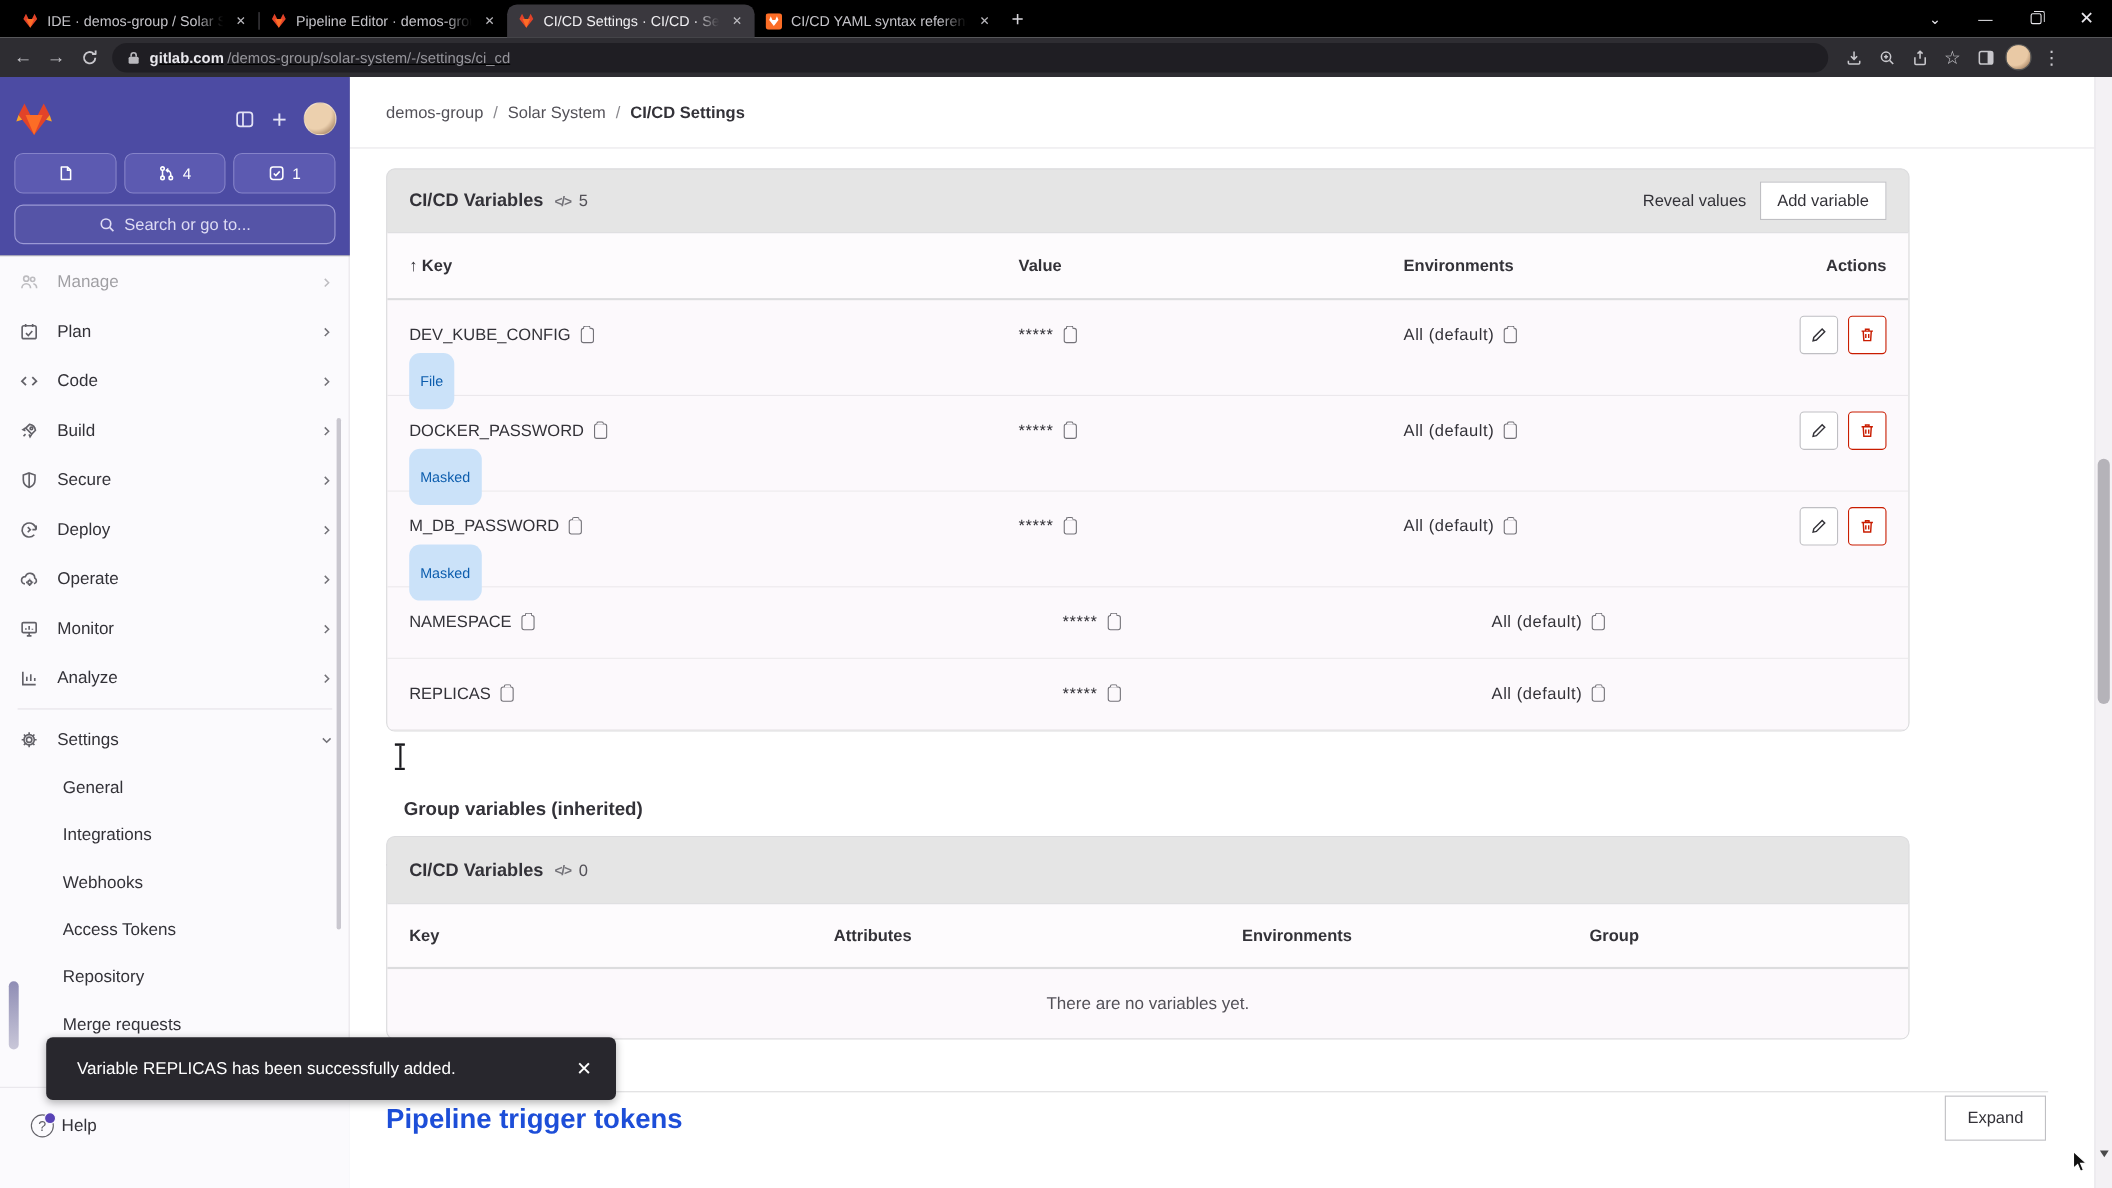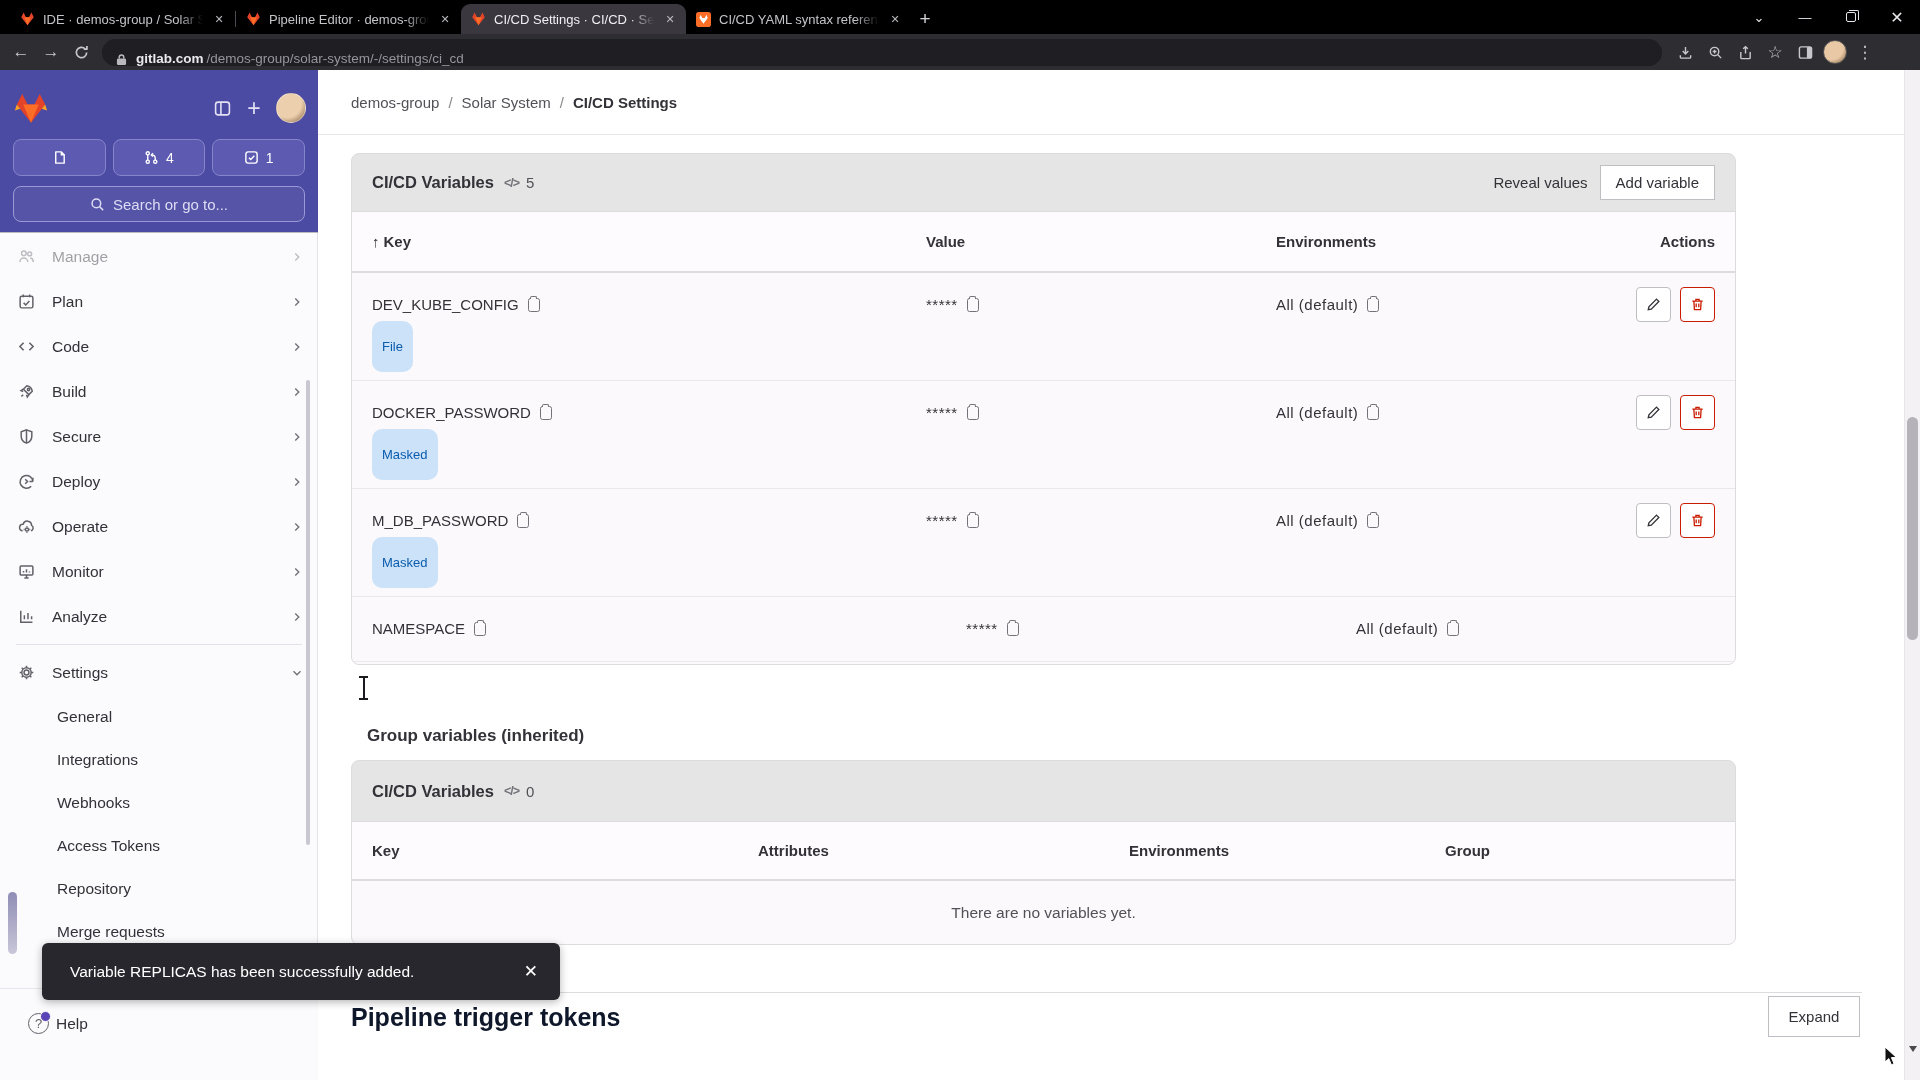--- a/index.html
+++ b/index.html
@@ -18,21 +18,21 @@
   .tab-close { width:16px; height:16px; border-radius:50%; display:flex; align-items:center; justify-content:center; font-size:11px; color:#b9b8bd; }
   .newtab { width:28px; height:28px; margin-bottom:1px; display:flex; align-items:center; justify-content:center; color:#d5d4d9; font-size:19px; border-radius:50%; }
   .wctrls { position:absolute; right:0; top:0; height:34px; display:flex; align-items:center; color:#e8e7ec; }
   .wctrls > div { width:46px; height:34px; display:flex; align-items:center; justify-content:center; font-size:13px; }
   .restore-glyph { width:10px; height:10px; border:1px solid #e8e7ec; border-radius:2px; position:relative; }
   .restore-glyph::before { content:""; position:absolute; left:2px; top:-3px; width:9px; height:9px; border-top:1px solid #e8e7ec; border-right:1px solid #e8e7ec; border-radius:0 2px 0 0; }
 
   .toolbar { position:absolute; left:0; top:34px; width:1920px; height:36px; background:#2e2d32; display:flex; align-items:center; }
   .nav-ic { width:30px; height:30px; display:flex; align-items:center; justify-content:center; color:#c8c7cc; font-size:17px; }
   .nav-ic svg { display:block; }
-  .urlpill { margin-left:6px; width:1560px; height:27px; border-radius:14px; background:#1f1e23; display:flex; align-items:flex-end; padding:0 14px; gap:9px; }
+  .urlpill { margin-left:6px; width:1560px; height:27px; border-radius:14px; background:#1f1e23; display:flex; align-items:center; padding:0 14px; gap:9px;text-decoration:underline; }
   .urlpill .host { color:#e9e8ed; font-size:13.5px; font-weight:bold; }
   .urlpill .path { color:#96959b; font-size:13.5px; margin-left:-6px; }
   .tb-right { display:flex; align-items:center; margin-left:8px; }
   .avatar-sm { width:24px; height:24px; border-radius:50%; background:radial-gradient(circle at 35% 32%, #e9c9a5 55%, #7e5a3c); border:1px solid #555; }
 
   
   .sidebar { position:absolute; left:0; top:70px; width:318px; height:1010px; background:#fbfafd; border-right:1px solid #e4e2e8; }
   .sb-purple { position:absolute; left:0; top:0; width:318px; height:162px; background:#4c4ba3; box-shadow:0 1px 0 rgba(0,0,0,.25); z-index:2; }
   .sb-toprow { position:absolute; left:14px; right:12px; top:18px; height:40px; display:flex; align-items:center; }
   .sb-toprow .spacer { flex:1; }
@@ -70,21 +70,21 @@
   .code-ic { color:#737278; font-size:12.5px; font-weight:bold; margin-left:10px; letter-spacing:-1px; }
   .count { color:#535158; font-size:15px; margin-left:7px; }
   .head-spacer { flex:1; }
   .reveal-btn { font-size:15px; color:#333238; padding:8px 12px; }
   .btn { border:1px solid #bfbfc3; border-radius:0; background:#fff; color:#333238; font-size:15px; padding:8px 15px; font-family:"Liberation Sans", sans-serif; }
   .vgrid-head { display:grid; grid-template-columns:554px 350px 350px 1fr; padding:0 20px; height:62px; align-items:center;
                 border-top:1px solid #dcdcde; border-bottom:2px solid #dcdcde; font-weight:bold; font-size:15px; color:#333238; background:#fdfbfd; }
   .vgrid-head .th-actions { text-align:right; }
   .sort-arrow { font-weight:normal; margin-right:4px; color:#333238; }
   .vrow { display:grid; grid-template-columns:554px 350px 350px 1fr; padding:0 20px; background:#fcf9fc; border-bottom:1px solid #ebe8ec; align-items:start; }
-  .vrow.badged { height:108px; }
+  .vrow.badged { height:87px; }
   .vrow.plain { height:65px;gap:40px; }
   .cell-key { padding-top:23px; }
   .key-line { display:flex; align-items:center; gap:9px; font-size:15px; color:#333238; }
   .badge { display:inline-block; margin-top:8px; background:#cbe2f9; color:#0b5cad; font-size:13px; border-radius:10px; padding:18px 10px; }
   .cell-val, .cell-env { padding-top:23px; display:flex; align-items:center; gap:9px; font-size:15px; color:#333238; letter-spacing:.5px; }
   .cell-act { padding-top:14px; display:flex; justify-content:flex-end; gap:9px; }
   .icon-btn { width:35px; height:35px; border:1px solid #bfbfc3; border-radius:4px; background:#fff; display:flex; align-items:center; justify-content:center; }
   .icon-btn.danger { border-color:#c91c00; }
   .copy-ic { width:12px; height:14px; border:1.5px solid #737278; border-radius:2.5px; position:relative; flex:none; margin-top:1px; }
   .copy-ic::before { content:""; position:absolute; top:-3.5px; left:1.5px; width:5px; height:2px; border:1.5px solid #737278; border-bottom:none; border-radius:2px 2px 0 0; background:#fcf9fc; }
@@ -92,21 +92,21 @@
   .gv-head { position:absolute; left:33px; top:656px; font-size:17px; font-weight:bold; color:#333238;margin-left:16px; }
   .gv-desc { position:absolute; left:33px; top:713px; font-size:15.5px; color:#333238; }
 
   .card2 { top:690px; height:185px; }
   .card2-head { height:60px; display:flex; align-items:center; padding:0 20px; }
   .vgrid-head2 { display:grid; grid-template-columns:386px 371px 316px 1fr; padding:0 20px; height:60px; align-items:center;
                  border-top:1px solid #dcdcde; border-bottom:2px solid #dcdcde; font-weight:bold; font-size:15px; color:#333238; background:#fdfbfd; }
   .empty-row { height:63px; background:#fcf9fc; display:flex; align-items:center; justify-content:center; font-size:15.5px; color:#535158; }
 
   .section-divider { position:absolute; left:33px; top:922px; width:1511px; height:1px; background:#dcdcde; }
-  .pt-head { position:absolute; left:33px; top:933px; font-size:25px; font-weight:bold; color:#0f172a; }
+  .pt-head { position:absolute; left:33px; top:933px; font-size:25px; font-weight:bold; color:#1d4ed8; }
   .expand-btn { position:absolute; left:1450px; top:926px; width:92px; height:41px; display:flex; align-items:center; justify-content:center; }
 
   
   .toast { position:absolute; left:42px; top:943px; width:518px; height:57px; background:#28272d; border-radius:6px; z-index:9;
            display:flex; align-items:center; padding:0 20px 0 28px; box-shadow:0 2px 8px rgba(0,0,0,.3); }
   .toast .msg { flex:1; color:#fff; font-size:15.5px; }
   .toast .x { color:#fff; font-size:17px; padding:4px 2px; }
 
   
   .pg-scroll { position:absolute; right:0; top:70px; width:16px; height:1010px; background:#f3f1f4; border-left:1px solid #e7e5e9; }

